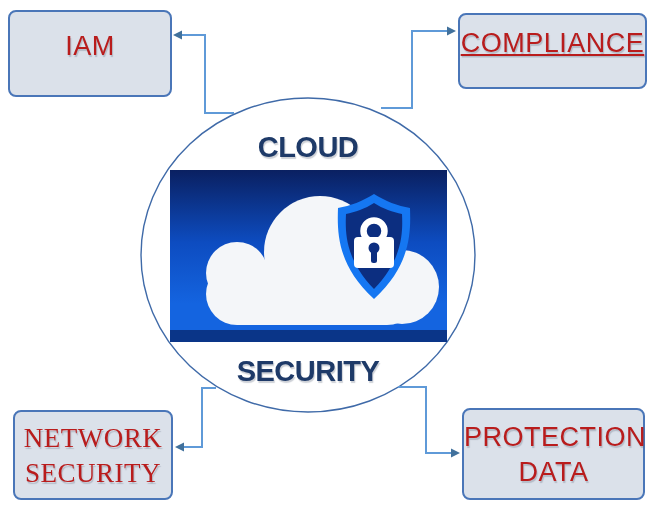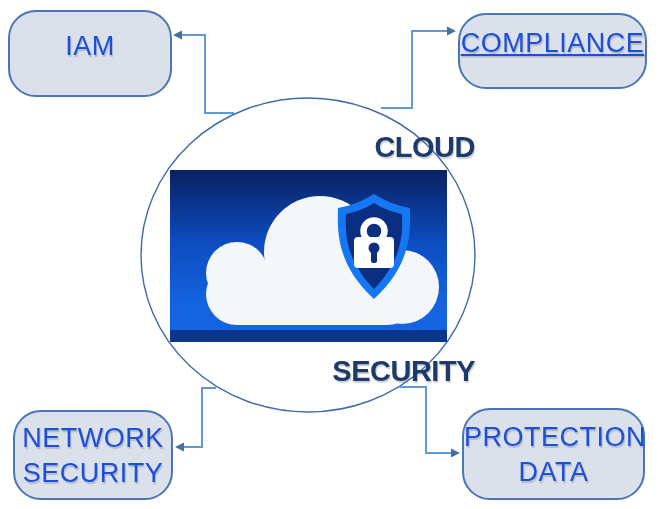--- a/index.html
+++ b/index.html
@@ -3,32 +3,32 @@
 <meta charset="utf-8">
 <style>
   html,body{margin:0;padding:0;background:#ffffff;}
   .canvas{
     position:relative;width:658px;height:509px;background:#ffffff;overflow:hidden;
     font-family:"Liberation Sans",sans-serif;
   }
   .layer{position:absolute;left:0;top:0;width:658px;height:509px;}
   .node{
     position:absolute;box-sizing:border-box;
-    background:#dbe1ea;border:2px solid #4a76b8;border-radius:28px;
-    color:#1d4ed8;text-align:center;
+    background:#dbe1ea;border:2px solid #4a76b8;border-radius:8px;
+    color:#b91c1c;text-align:center;
     font-size:27px;letter-spacing:0.5px;
     text-shadow:1px 1.5px 1px rgba(90,100,120,0.30);
   }
   .node span{display:block;line-height:35px;}
   #box-iam{left:8px;top:10px;width:164px;height:87px;padding-top:17px;}
   #box-compliance{left:458px;top:13px;width:189px;height:76px;padding-top:11px;text-decoration:underline;}
-  #box-network{left:13px;top:410px;width:160px;height:90px;padding-top:9px;}
+  #box-network{left:13px;top:410px;width:160px;height:90px;padding-top:9px;font-family:Liberation Serif, serif;}
   #box-data{left:462px;top:408px;width:183px;height:92px;padding-top:10px;}
   .center-title{
-    position:absolute;left:141px;width:334px;text-align:right;
+    position:absolute;left:141px;width:334px;text-align:center;
     font-size:29px;font-weight:bold;color:#1e3a68;letter-spacing:-0.5px;
     text-shadow:1px 1.5px 1px rgba(90,100,120,0.30);
   }
   #title-cloud{top:131px;}
   #title-security{top:355px;}
   .center-image{position:absolute;left:170px;top:170px;width:277px;height:172px;}
 </style>
 </head>
 <body>
 

